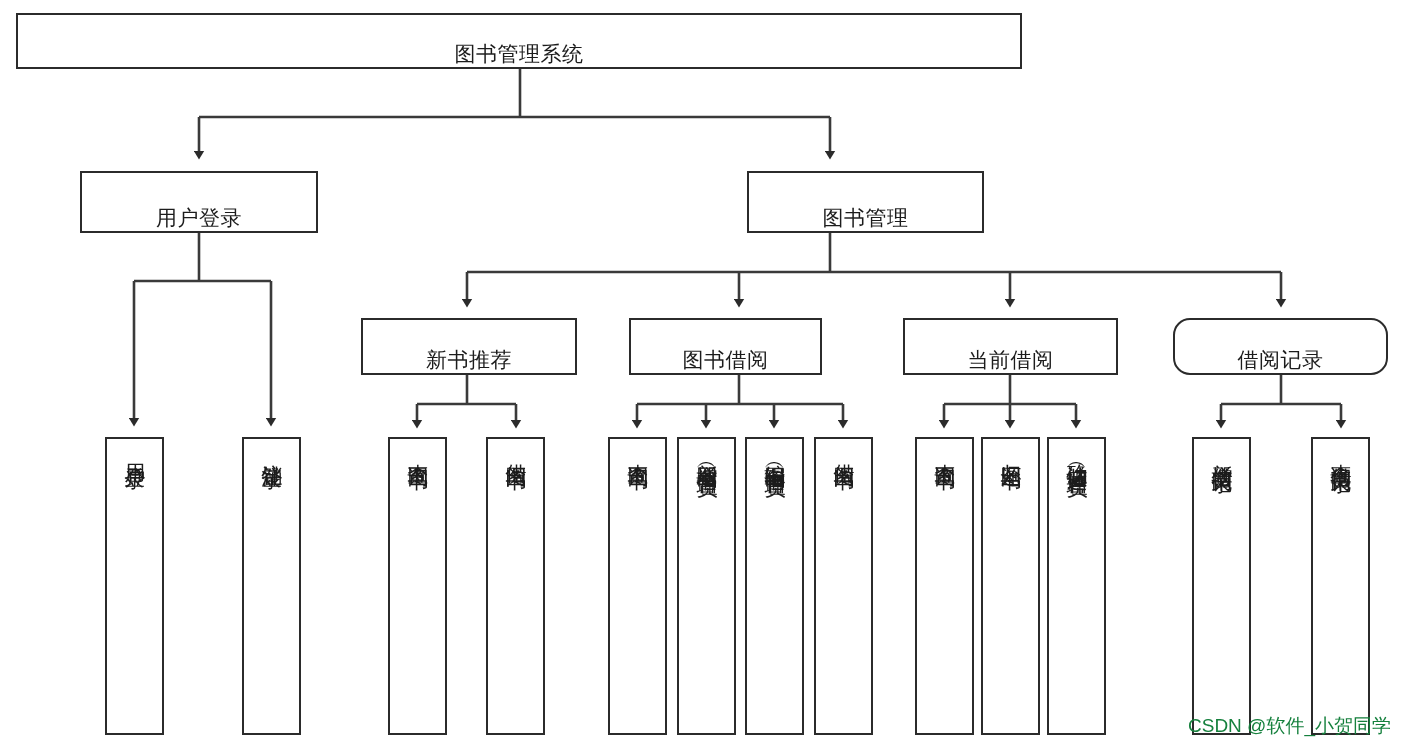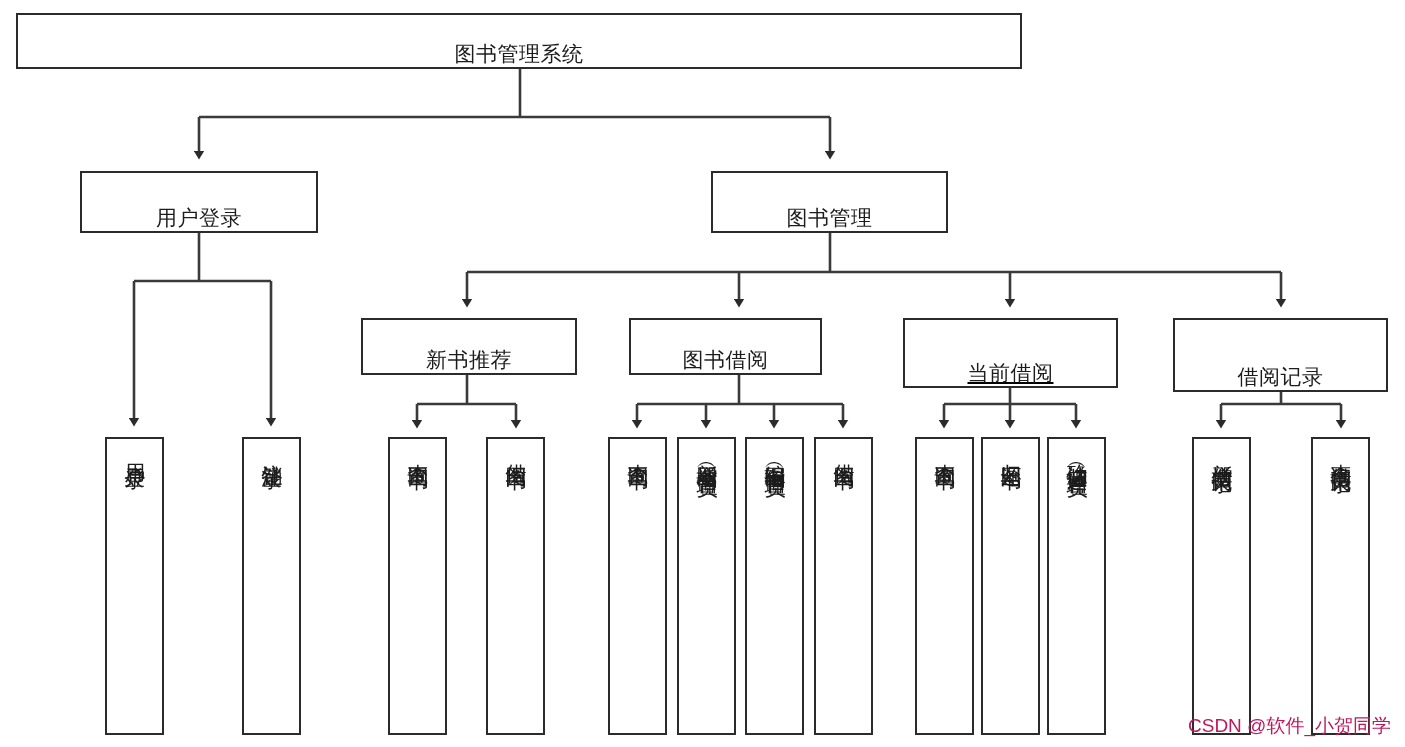--- a/index.html
+++ b/index.html
@@ -52,21 +52,21 @@
   .node.leaf {
     align-items: flex-start;
     justify-content: center;
     padding-top: 8px;
   }
   .watermark {
     position: absolute;
     left: 1188px;
     top: 713px;
     font-size: 19px;
-    color: #be185d;
+    color: #15803d;
     white-space: nowrap;
     z-index: 5;
     font-family: "Liberation Sans", "DejaVu Sans", sans-serif;
   }
 </style>
 </head>
 <body>
 
 <div id="canvas">
 
@@ -120,34 +120,34 @@
     </g>
   </svg>
 
   <div class="node" style="left:16px; top:13px; width:1006px; height:56px;">
     <span class="lbl">图书管理系统</span>
   </div>
 
   <div class="node" style="left:80px; top:171px; width:238px; height:62px;">
     <span class="lbl">用户登录</span>
   </div>
-  <div class="node" style="left:711px; top:171px; width:237px; height:62px;">
+  <div class="node" style="left:747px; top:171px; width:237px; height:62px;">
     <span class="lbl">图书管理</span>
   </div>
 
   <div class="node" style="left:361px; top:318px; width:216px; height:57px;">
     <span class="lbl">新书推荐</span>
   </div>
   <div class="node" style="left:629px; top:318px; width:193px; height:57px;">
     <span class="lbl">图书借阅</span>
   </div>
-  <div class="node" style="left:903px; top:318px; width:215px; height:70px;text-decoration:underline;">
+  <div class="node" style="left:903px; top:318px; width:215px; height:57px;">
     <span class="lbl">当前借阅</span>
   </div>
-  <div class="node" style="left:1173px; top:318px; width:215px; height:74px;">
+  <div class="node" style="left:1173px; top:318px; width:215px; height:57px;border-radius:17px;">
     <span class="lbl">借阅记录</span>
   </div>
 
   <div class="node vertical leaf" style="left:105px; top:437px; width:59px; height:298px;">
     <span class="lbl">用户登录</span>
   </div>
   <div class="node vertical leaf" style="left:242px; top:437px; width:59px; height:298px;">
     <span class="lbl">注销登录</span>
   </div>
 

